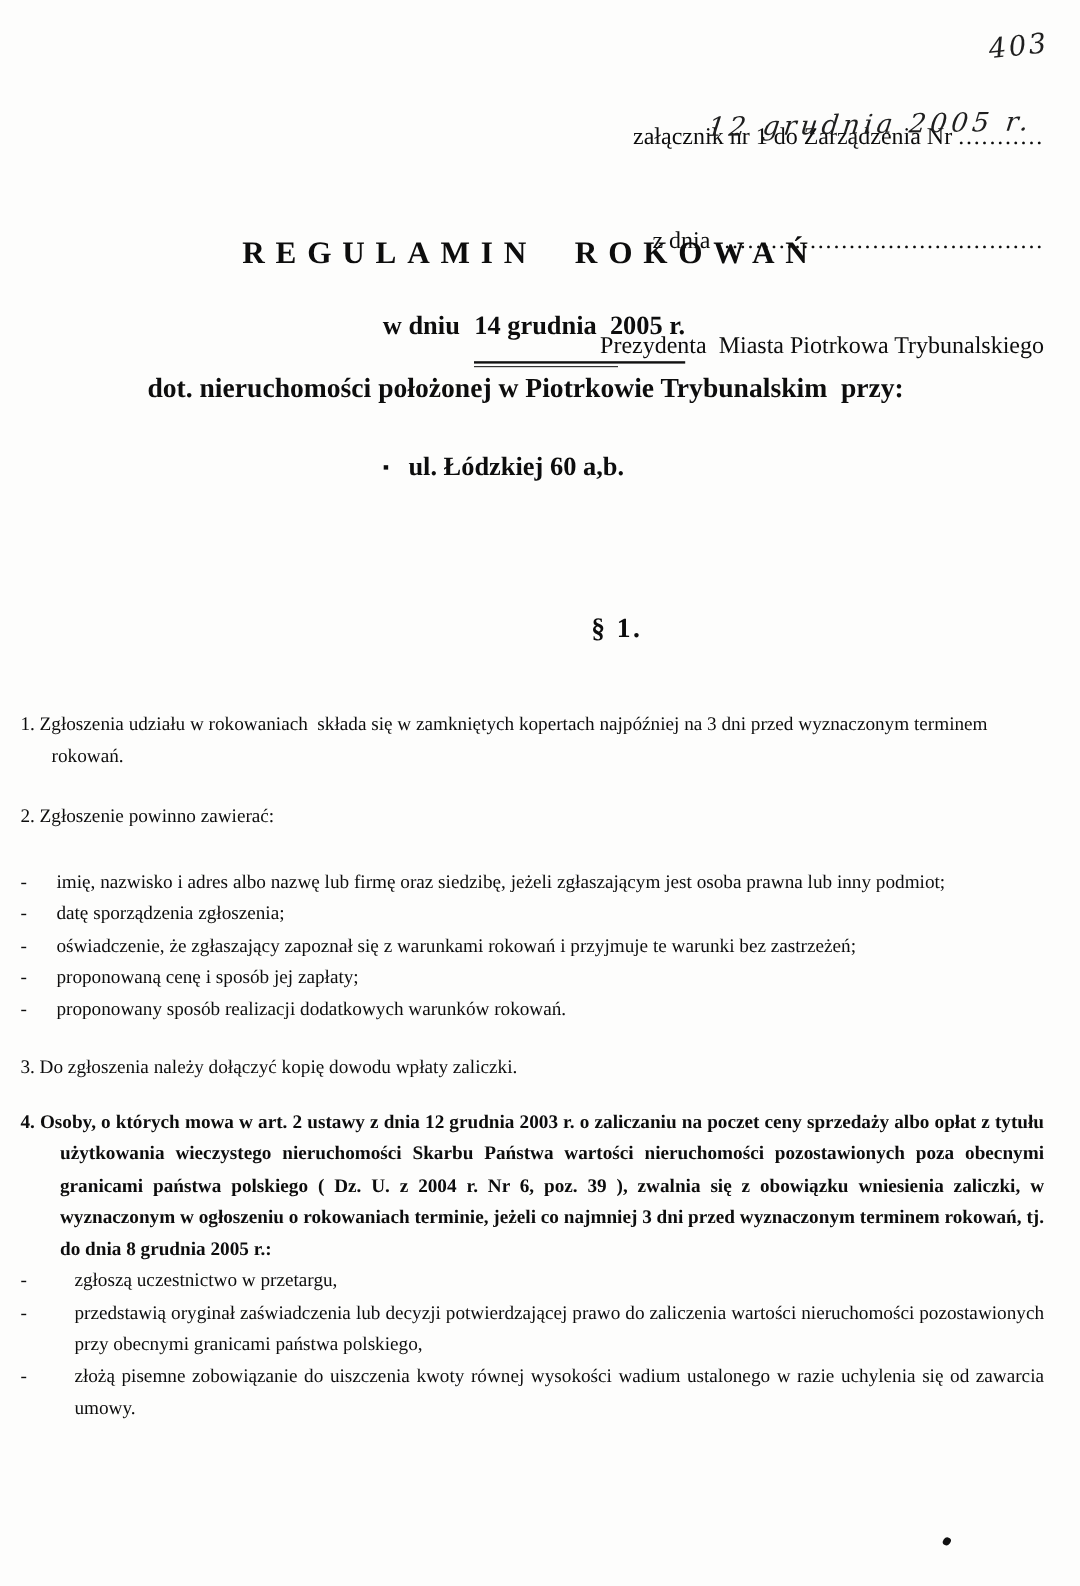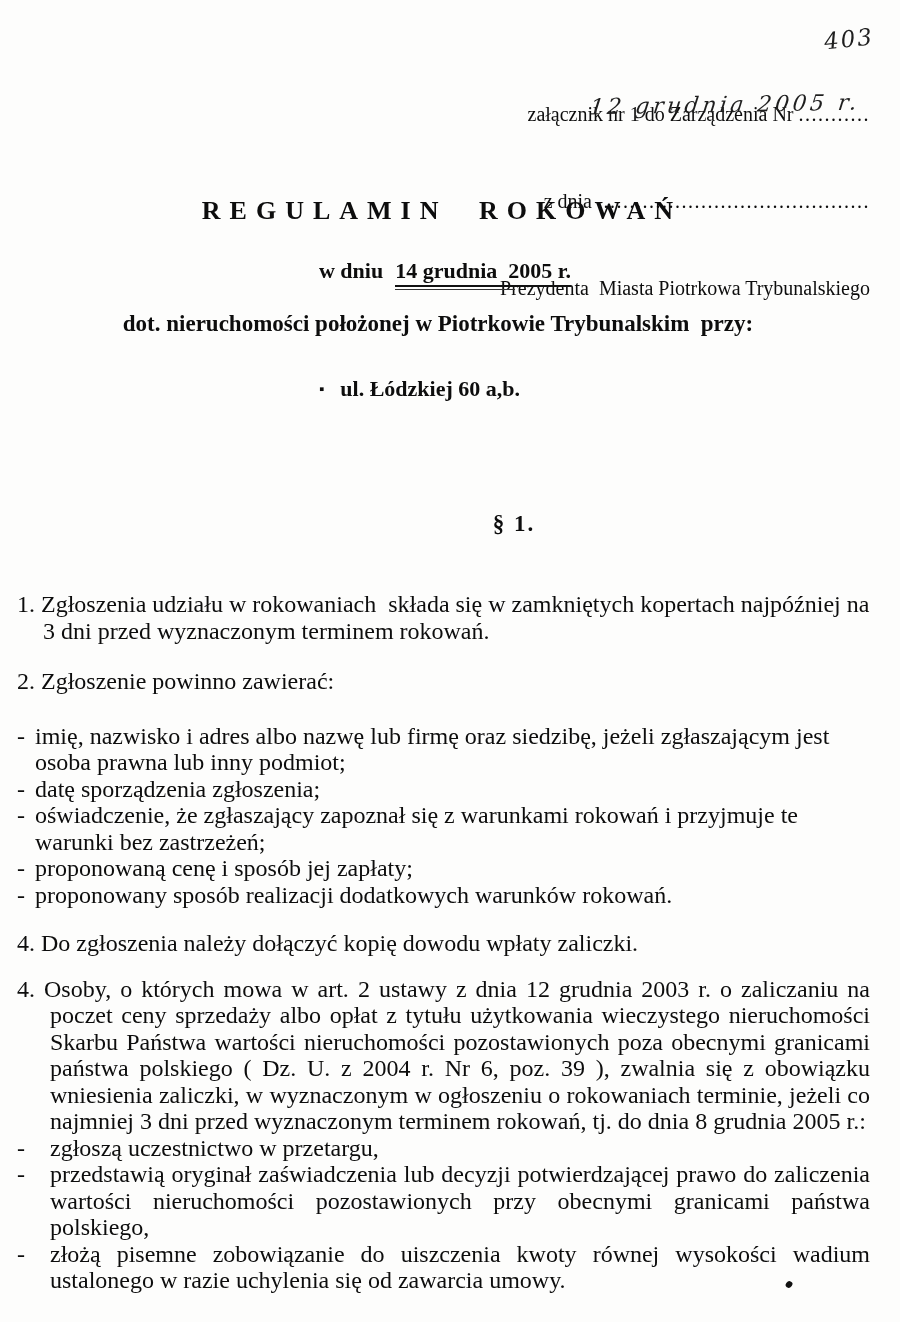--- a/index.html
+++ b/index.html
@@ -26,51 +26,51 @@
     position:absolute;top:196px;left:0;width:100%;text-align:center;
     font-weight:bold;font-size:26px;letter-spacing:9px;word-spacing:16px;
     transform:translateX(-8px);
   }
   .date-line{
     position:absolute;top:258px;left:0;width:100%;text-align:center;
     font-weight:bold;font-size:22px;transform:translateX(-5px);
   }
   .underlined{
     display:inline-block;position:relative;margin-left:12px;
-    border-bottom:2.5px solid #111;padding-bottom:1px;white-space:pre-wrap;
+    border-bottom:2.5px solid #111;padding-bottom:17px;white-space:pre-wrap;
   }
   .underlined::after{
     content:"";position:absolute;left:0;bottom:-5px;width:68%;height:1.5px;background:#333;
   }
   .subject{
     position:absolute;top:311px;left:0;width:100%;text-align:center;
     font-weight:bold;font-size:23px;transform:translateX(-12px);white-space:pre-wrap;
   }
   .address-line{
     position:absolute;top:376px;left:319px;display:flex;align-items:baseline;gap:16px;
     font-weight:bold;font-size:22px;
   }
   .bullet{font-size:15px;position:relative;top:-2px;}
   .section-mark{
     position:absolute;top:511px;left:0;width:100%;text-align:center;
     font-weight:bold;font-size:23px;letter-spacing:2px;transform:translateX(64px);
   }
   
   .doc-body{
     position:absolute;top:591px;left:17px;right:30px;
-    font-size:24px;line-height:26.5px;
+    font-size:16px;line-height:26.5px;
   }
   .para{padding-left:26px;text-indent:-26px;white-space:pre-wrap;}
   .p2{margin-top:24px;}
   .dlist{margin-top:28px;}
   .ditem{display:flex;}
   .ditem .dash{flex:0 0 18px;}
-  .ditem .dtext{flex:1;}
+  .ditem .dtext{flex:1;margin-left:12px;}
   .p3{margin-top:22px;}
-  .p4{margin-top:19px;padding-left:33px;text-indent:-33px;text-align:justify;}
+  .p4{margin-top:19px;padding-left:33px;text-indent:-33px;text-align:justify;font-weight:bold;}
   .dlist4 .ditem .dash{flex:0 0 33px;}
   .dlist4 .ditem .dtext{text-align:justify;}
   
   .speck{
     position:absolute;left:786px;top:1281px;width:6px;height:7px;
     background:#111;border-radius:50% 40% 50% 45%;transform:rotate(35deg);
   }
 </style>
 </head>
 <body>
@@ -122,21 +122,21 @@
       <div class="ditem">
           <span class="dash">-</span>
           <span class="dtext">proponowaną cenę i sposób jej zapłaty;</span>
         </div>
       <div class="ditem">
           <span class="dash">-</span>
           <span class="dtext">proponowany sposób realizacji dodatkowych warunków rokowań.</span>
         </div>
     </div>
 
-    <div class="para p3">4. Do zgłoszenia należy dołączyć kopię dowodu wpłaty zaliczki.</div>
+    <div class="para p3">3. Do zgłoszenia należy dołączyć kopię dowodu wpłaty zaliczki.</div>
 
     <div class="para p4">4. Osoby, o których mowa w art. 2 ustawy z dnia 12 grudnia 2003 r. o zaliczaniu na poczet ceny sprzedaży albo opłat z tytułu użytkowania wieczystego nieruchomości Skarbu Państwa wartości nieruchomości pozostawionych poza obecnymi granicami państwa polskiego ( Dz. U. z 2004 r. Nr 6, poz. 39 ), zwalnia się z obowiązku wniesienia zaliczki, w wyznaczonym w ogłoszeniu o rokowaniach terminie, jeżeli co najmniej 3 dni przed wyznaczonym terminem rokowań, tj. do dnia 8 grudnia 2005 r.:</div>
 
     <div class="dlist4">
       <div class="ditem">
           <span class="dash">-</span>
           <span class="dtext">zgłoszą uczestnictwo w przetargu,</span>
         </div>
       <div class="ditem">
           <span class="dash">-</span>

